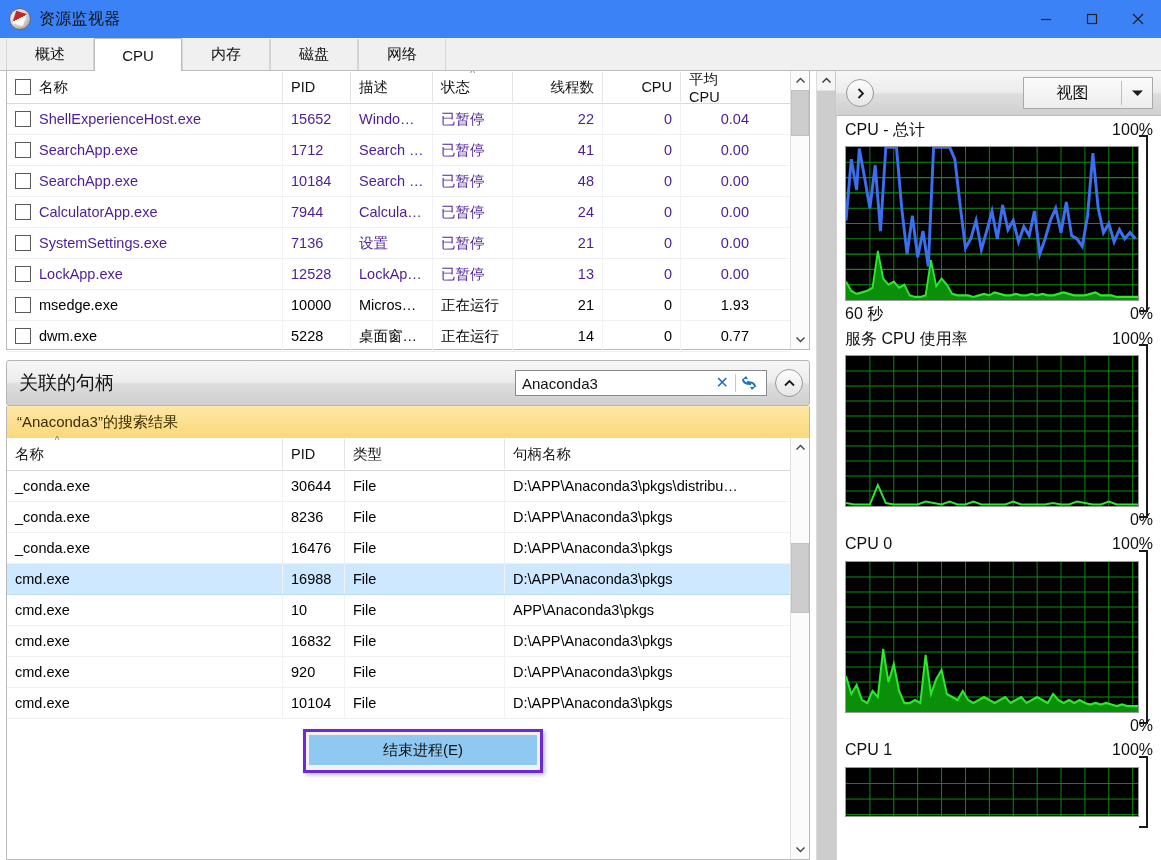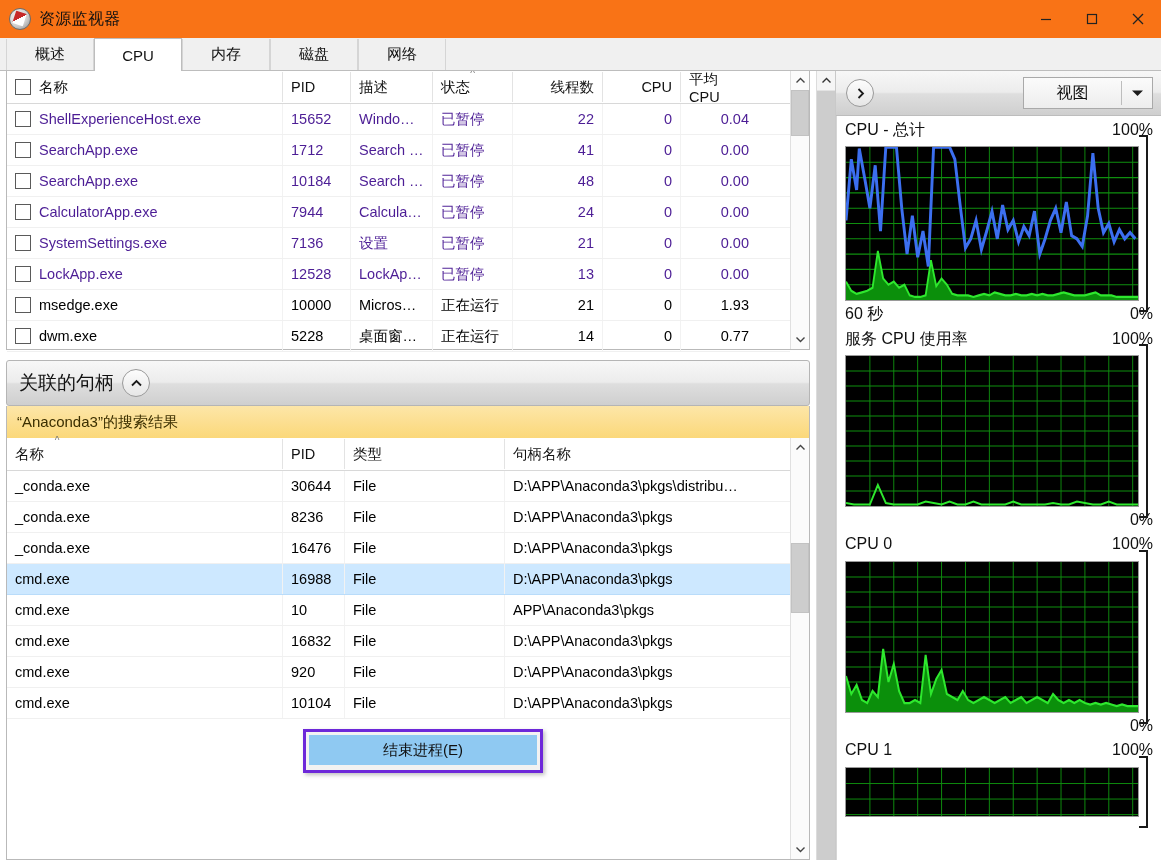--- a/index.html
+++ b/index.html
@@ -5,21 +5,21 @@
   html,body{margin:0;padding:0;}
   body{
     width:1161px;height:860px;overflow:hidden;
     font-family:"Liberation Sans","DejaVu Sans",sans-serif;
     font-size:14px;color:#000;background:#fff;
     -webkit-font-smoothing:antialiased;
   }
   .win{width:1161px;height:860px;position:relative;display:flex;flex-direction:column;background:#fff;}
 
   
-  .titlebar{height:38px;display:flex;align-items:center;background:#f97316;flex:0 0 auto;}
+  .titlebar{height:38px;display:flex;align-items:center;background:#3b82f6;flex:0 0 auto;}
   .app-icon{width:20px;height:20px;margin-left:9px;margin-right:8px;border-radius:50%;
     background:radial-gradient(circle at 35% 32%, #f2f2f2 0%, #cfcfcf 55%, #8a8a8a 100%);
     border:1px solid #6b6b6b;position:relative;flex:0 0 auto;}
   .app-icon:after{content:"";position:absolute;left:4px;top:3px;width:11px;height:13px;
     background:linear-gradient(135deg,#c62828 0 48%, #ffffff 48% 100%);
     transform:rotate(18deg);border-radius:1px;}
   .title-text{font-size:16px;color:#111;letter-spacing:.3px;}
   .win-controls{margin-left:auto;display:flex;height:38px;}
   .wbtn{width:46px;height:38px;display:flex;align-items:center;justify-content:center;}
   .wbtn svg{display:block;}
@@ -302,20 +302,33 @@
             <svg width="11" height="7" viewBox="0 0 11 7">
                 <polyline points="1.5,1.5 5.5,5.5 9.5,1.5" fill="none" stroke="#444" stroke-width="1.4"></polyline>
               </svg>
           </div>
         </div>
       </div>
 
 
       <div class="sec-bar" style="margin-top:10px;">
         <div class="sec-title">关联的句柄</div>
+        <div class="search-box">
+          <span class="search-val" placeholder="搜索句柄">Anaconda3</span>
+          <span class="clear-x">✕</span>
+          <span class="sep-v"></span>
+          <span class="refresh-ic">
+            <svg width="18" height="16" viewBox="0 0 18 16">
+              <path d="M3 4 L8 4 L6 1 Z" fill="#1a73c4"></path>
+              <path d="M3 4 C3 9, 8 9, 11 9" stroke="#1a73c4" stroke-width="2" fill="none"></path>
+              <path d="M15 12 L10 12 L12 15 Z" fill="#1a73c4"></path>
+              <path d="M15 12 C15 7, 10 7, 7 7" stroke="#1a73c4" stroke-width="2" fill="none"></path>
+            </svg>
+          </span>
+        </div>
         <div class="chev" style="margin-left:8px;">
           <svg width="13" height="9" viewBox="0 0 13 9">
               <polyline points="2,6.5 6.5,2 11,6.5" fill="none" stroke="#1b1b1b" stroke-width="1.8"></polyline>
             </svg>
         </div>
       </div>
 
       <div class="search-banner">“Anaconda3”的搜索结果</div>
 
       <div class="table-wrap" style="flex:1 1 auto;min-height:0;">

